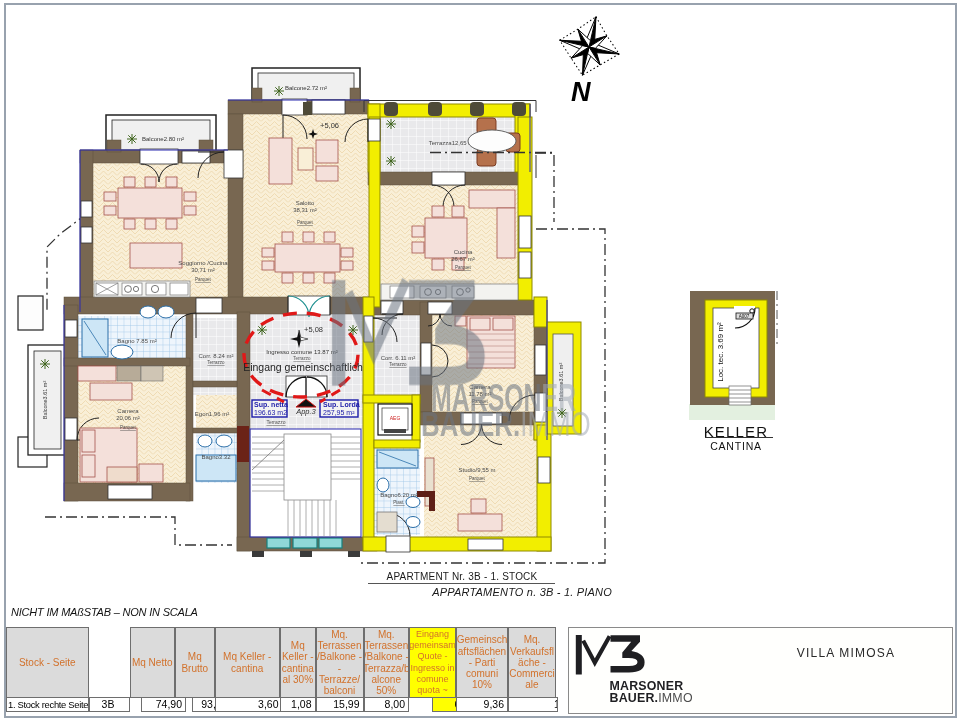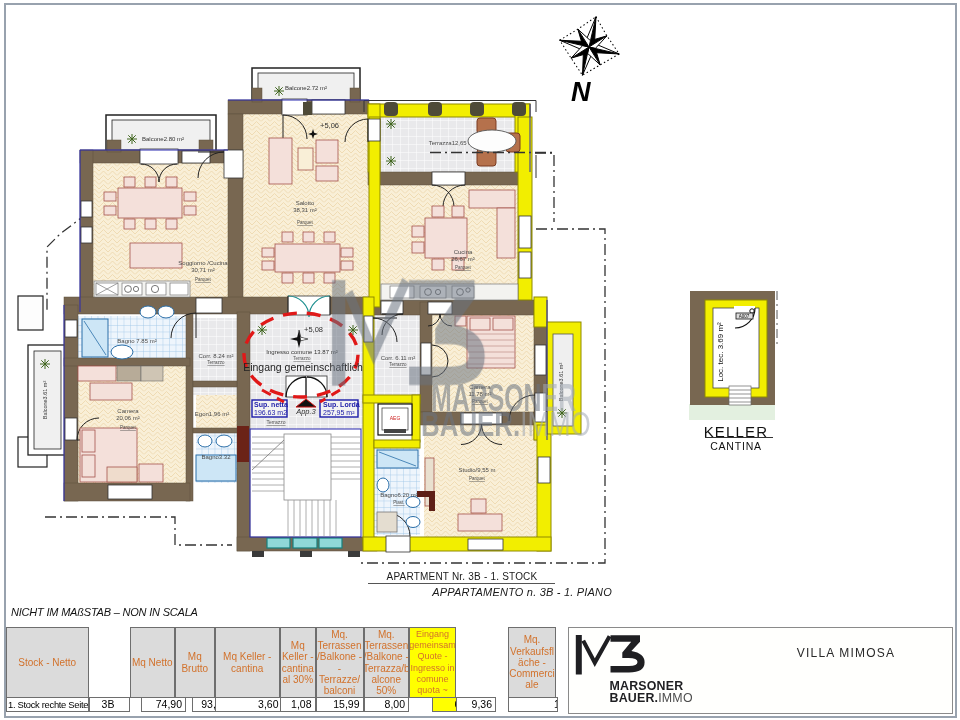--- a/index.html
+++ b/index.html
@@ -483,39 +483,40 @@
     </g>
   </svg>
 
   <div class="abs" style="left:312px;top:570.5px;width:300px;text-align:center;font-size:10px;color:#1a1a1a;letter-spacing:0.2px;">APARTMENT Nr. 3B - 1. STOCK</div>
   <div class="abs" style="left:368px;top:583px;width:187px;border-top:1.3px solid #555;"></div>
   <div class="abs" style="left:312px;top:586px;width:300px;text-align:right;font-size:11px;color:#1a1a1a;letter-spacing:0.2px;font-style:italic;">APPARTAMENTO n. 3B - 1. PIANO</div>
 
   <div class="abs" style="left:11px;top:606px;font-size:11px;font-style:italic;color:#111;letter-spacing:-0.2px;">NICHT IM MAßSTAB – NON IN SCALA</div>
 
   <div class="abs" id="tbl" style="left:7px;top:627px;width:551px;height:88px;">
-    <div class="hc" style="left:0px;width:82.5px;">Stock - Netto</div>
+    <div class="hc" style="left:0px;width:82.5px;">Stock - Seite</div>
     <div class="hc" style="left:123.5px;width:45.5px;">Mq Netto</div>
     <div class="hc" style="left:169px;width:39.5px;">Mq<br>Brutto</div>
     <div class="hc" style="left:208.5px;width:65.5px;">Mq Keller -<br>cantina</div>
     <div class="hc" style="left:274px;width:35.5px;">Mq<br>Keller -<br>cantina<br>al 30%</div>
     <div class="hc" style="left:309.5px;width:48px;">Mq.<br>Terrassen<br>/Balkone -<br>-<br>Terrazze/<br>balconi</div>
     <div class="hc" style="left:357.5px;width:45.5px;">Mq.<br>Terrassen<br>/Balkone -<br>Terrazza/b<br>alcone<br>50%</div>
     <div class="hc yel" style="left:403px;width:47px;font-size:9px;">Eingang<br>gemeinsam<br>Quote -<br>Ingresso in<br>comune<br>quota ~</div>
+    <div class="hc" style="left:450px;width:52px;">Gemeinsch<br>aftsflächen<br>- Parti<br>comuni<br>10%</div>
     <div class="hc" style="left:502px;width:48px;">Mq.<br>Verkaufsfl<br>äche -<br>Commerci<br>ale</div>
     <div class="dc" style="left:0px;width:82.5px;text-align:left;font-size:9.4px;letter-spacing:-0.3px;">1. Stock rechte Seite</div>
     <div class="dc" style="left:82.5px;width:41px;text-align:center;">3B</div>
     <div class="dc" style="left:123.5px;width:45.5px;margin-left:10px;">74,90</div>
     <div class="dc" style="left:186px;width:39.5px;">93,63</div>
     <div class="dc" style="left:208.5px;width:68px;">3,60</div>
     <div class="dc" style="left:274px;width:35.5px;">1,08</div>
     <div class="dc" style="left:309.5px;width:48px;">15,99</div>
     <div class="dc" style="left:357.5px;width:45.5px;">8,00</div>
     <div class="dc yel" style="left:426px;width:47px;">6,89</div>
-    <div class="dc" style="left:450px;width:40px;">9,36</div>
+    <div class="dc" style="left:450px;width:52px;">9,36</div>
     <div class="dc" style="left:502px;width:48px;padding-left:45px;">118,95</div>
   </div>
   <style>
     #tbl .hc{position:absolute;top:0;height:71px;background:#dbdbdb;border:1px solid #6e6e6e;box-sizing:border-box;color:#d2722c;font-size:10px;line-height:11.3px;display:flex;align-items:center;justify-content:center;text-align:center;overflow:hidden;margin-left:-1px;}
     #tbl .hc.yel{background:#ffff00;}
     #tbl .dc{position:absolute;top:70px;height:15px;background:#fff;border:1px solid #6e6e6e;box-sizing:border-box;color:#000;font-size:10.5px;line-height:13px;text-align:right;padding:0 3px 0 1px;overflow:hidden;margin-left:-1px;white-space:nowrap;}
     #tbl .dc.yel{background:#ffff00;}
   </style>
 
   <div class="abs" style="left:568px;top:627px;width:383px;height:85px;border:1px solid #8a8a8a;background:#fffffd;"></div>

